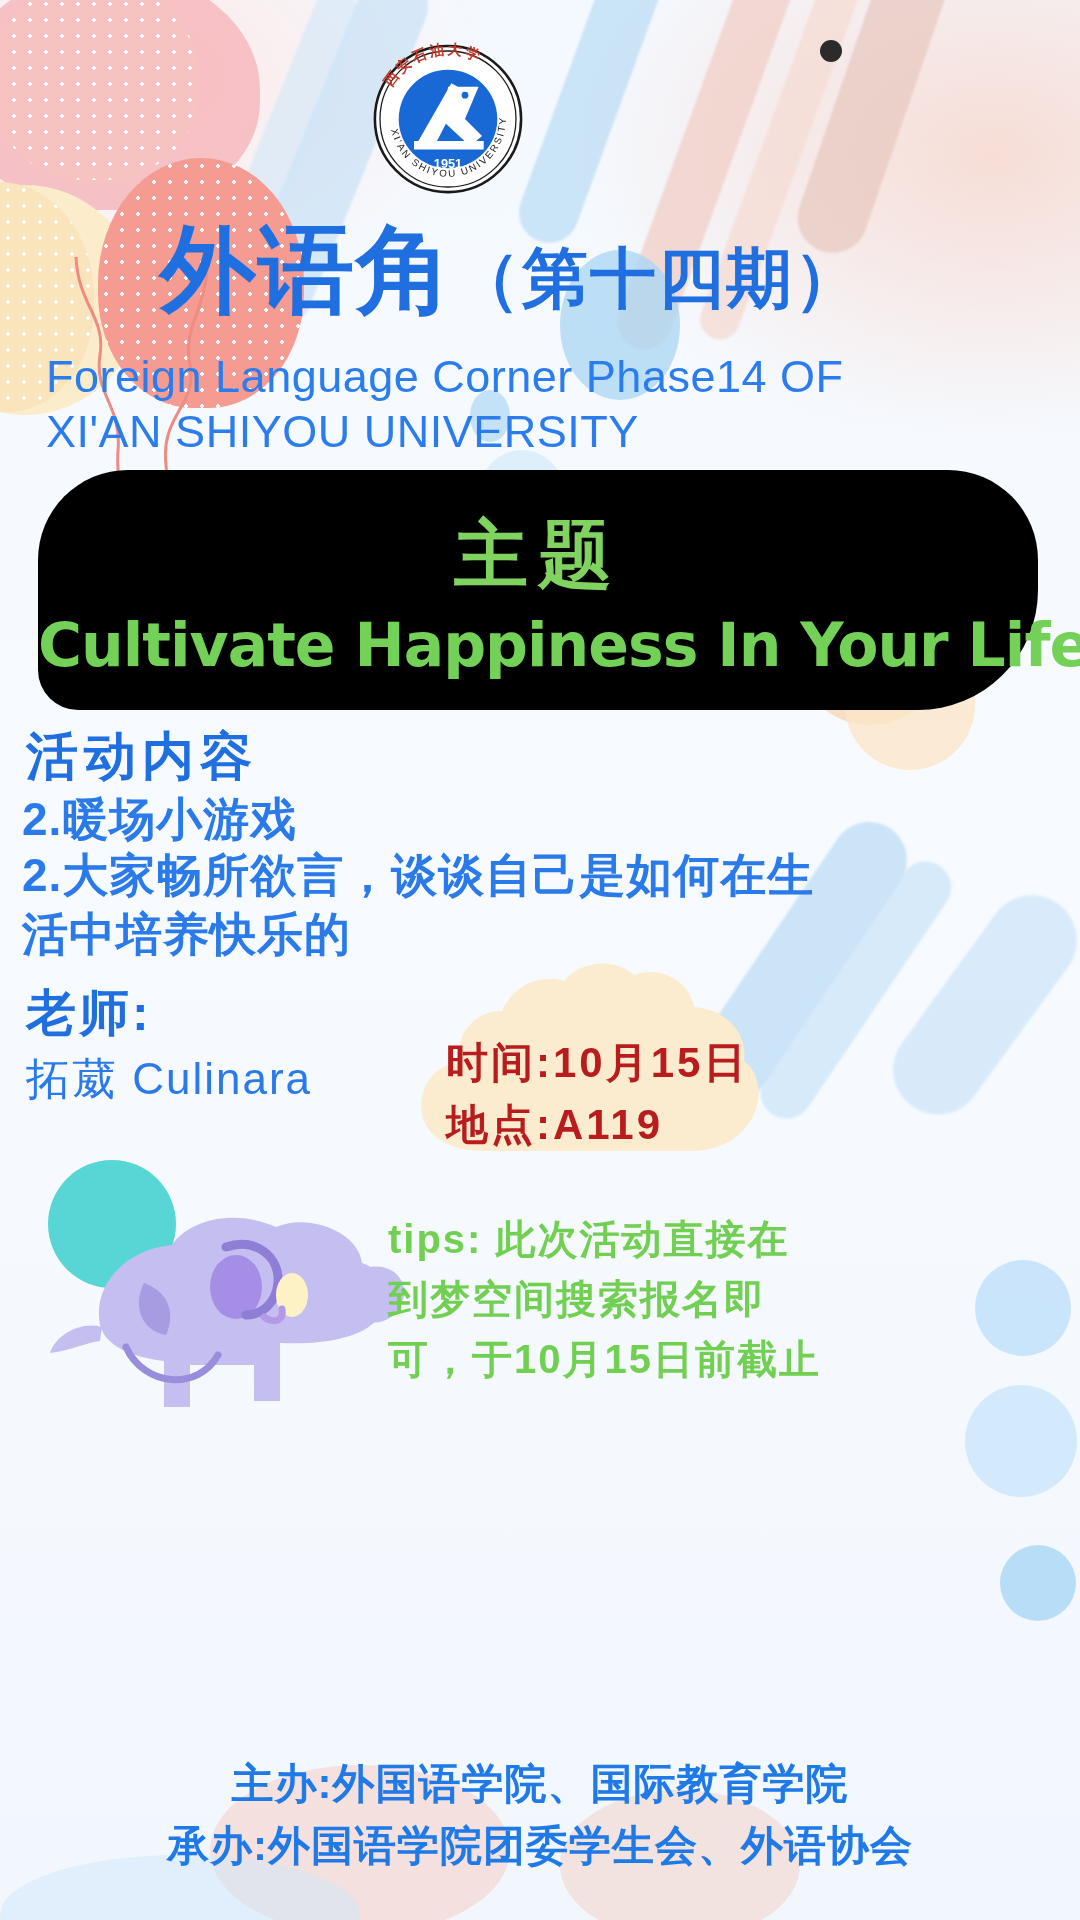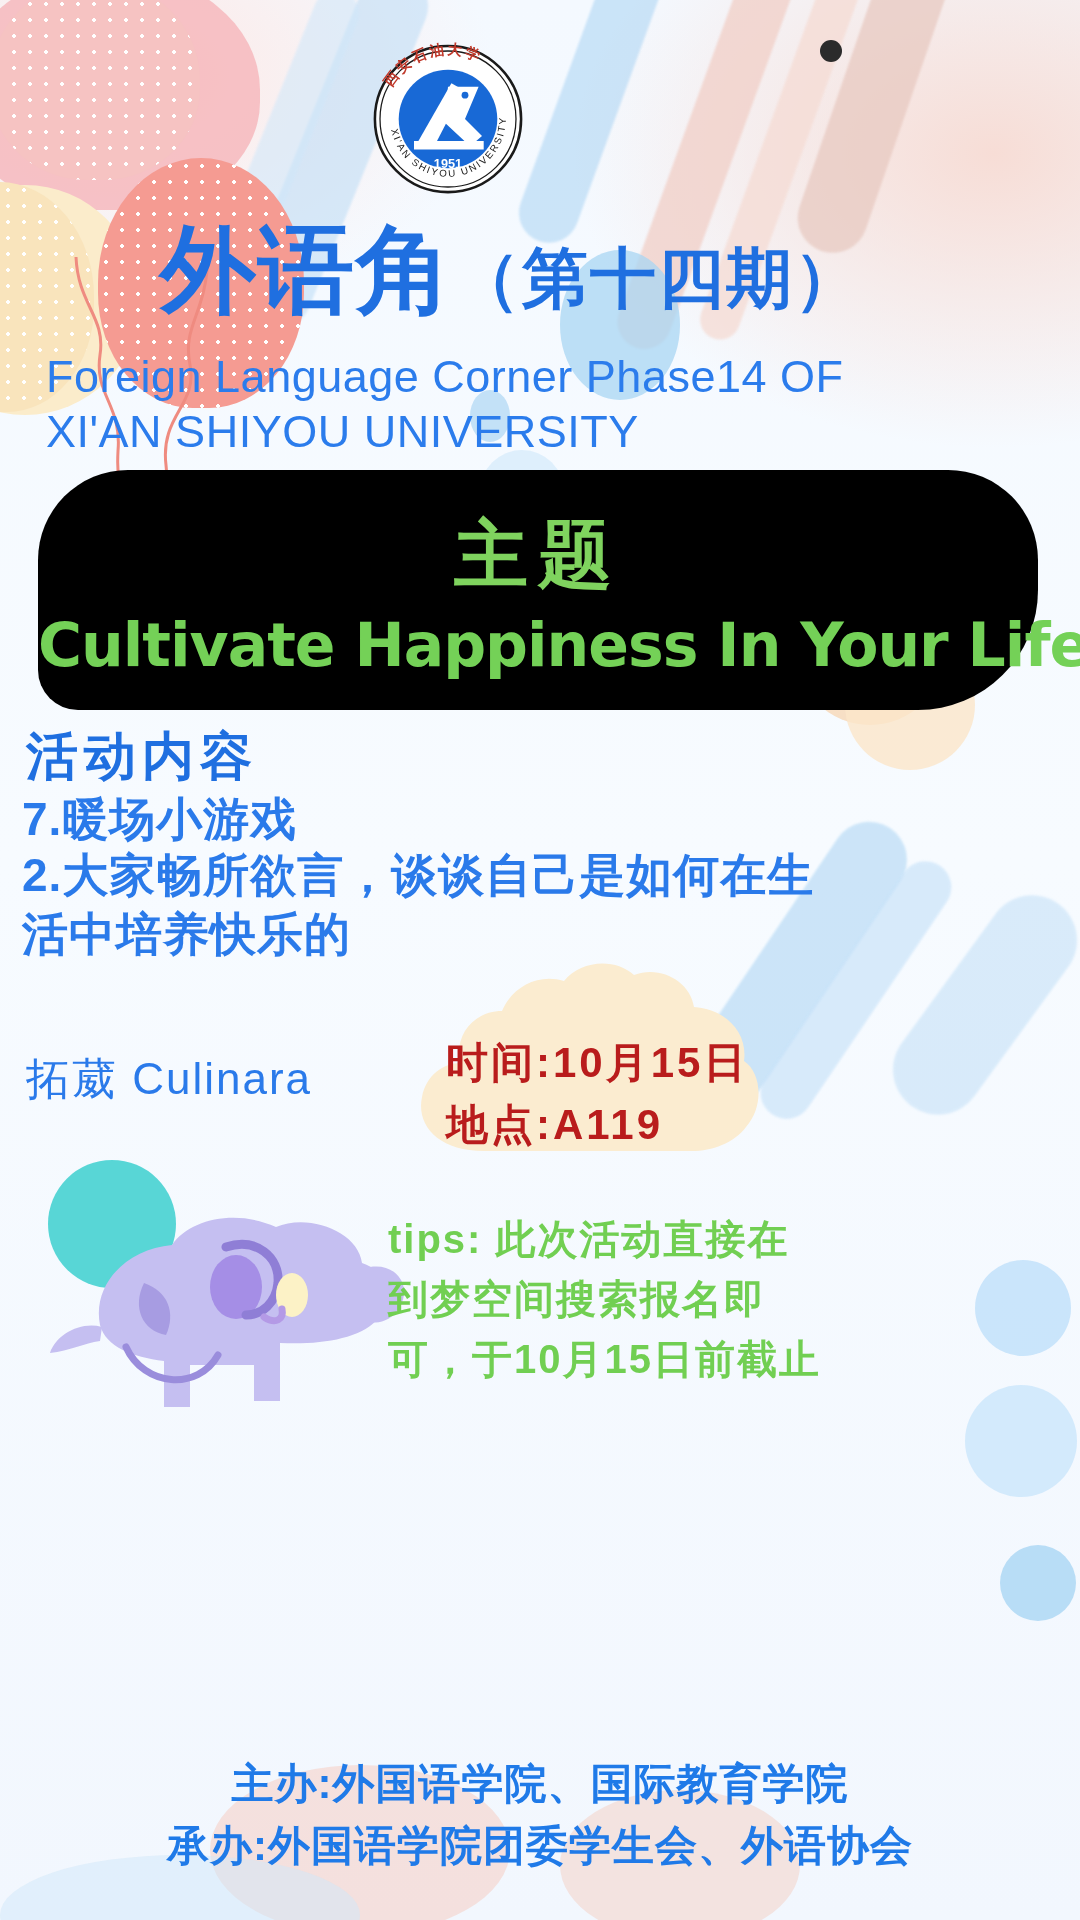--- a/index.html
+++ b/index.html
@@ -227,23 +227,24 @@
     <div>Foreign Language Corner Phase14 OF</div>
     <div>XI'AN SHIYOU UNIVERSITY</div>
   </div>
 
   <div id="theme-card">
     <div id="theme-cn">主题</div>
     <div id="theme-en">Cultivate Happiness In Your Life</div>
   </div>
 
   <div id="content-head">活动内容</div>
-  <div class="content-line" id="content-1">7.暖场小游戏</div>
+  <div class="content-line" id="content-1">2.暖场小游戏</div>
   <div class="content-line" id="content-2">2.大家畅所欲言，谈谈自己是如何在生活中培养快乐的</div>
 
+  <div id="teacher-label">老师:</div>
   <div id="teacher-names">拓葳   Culinara</div>
 
   <div id="cloud">
     <svg viewBox="0 0 360 210" xmlns="http://www.w3.org/2000/svg">
       <path fill="#fbecd0" d="M76 196 C30 196 8 170 14 142 C18 120 36 108 52 108
         C46 80 66 56 94 56 C104 32 130 18 156 26 C172 6 206 2 226 20
         C252 10 282 26 286 52 C318 54 340 78 336 106 C354 118 356 152 338 172
         C326 188 304 196 284 196 Z"></path>
     </svg>
     <div class="cloud-line" id="cloud-time">时间:10月15日</div>

